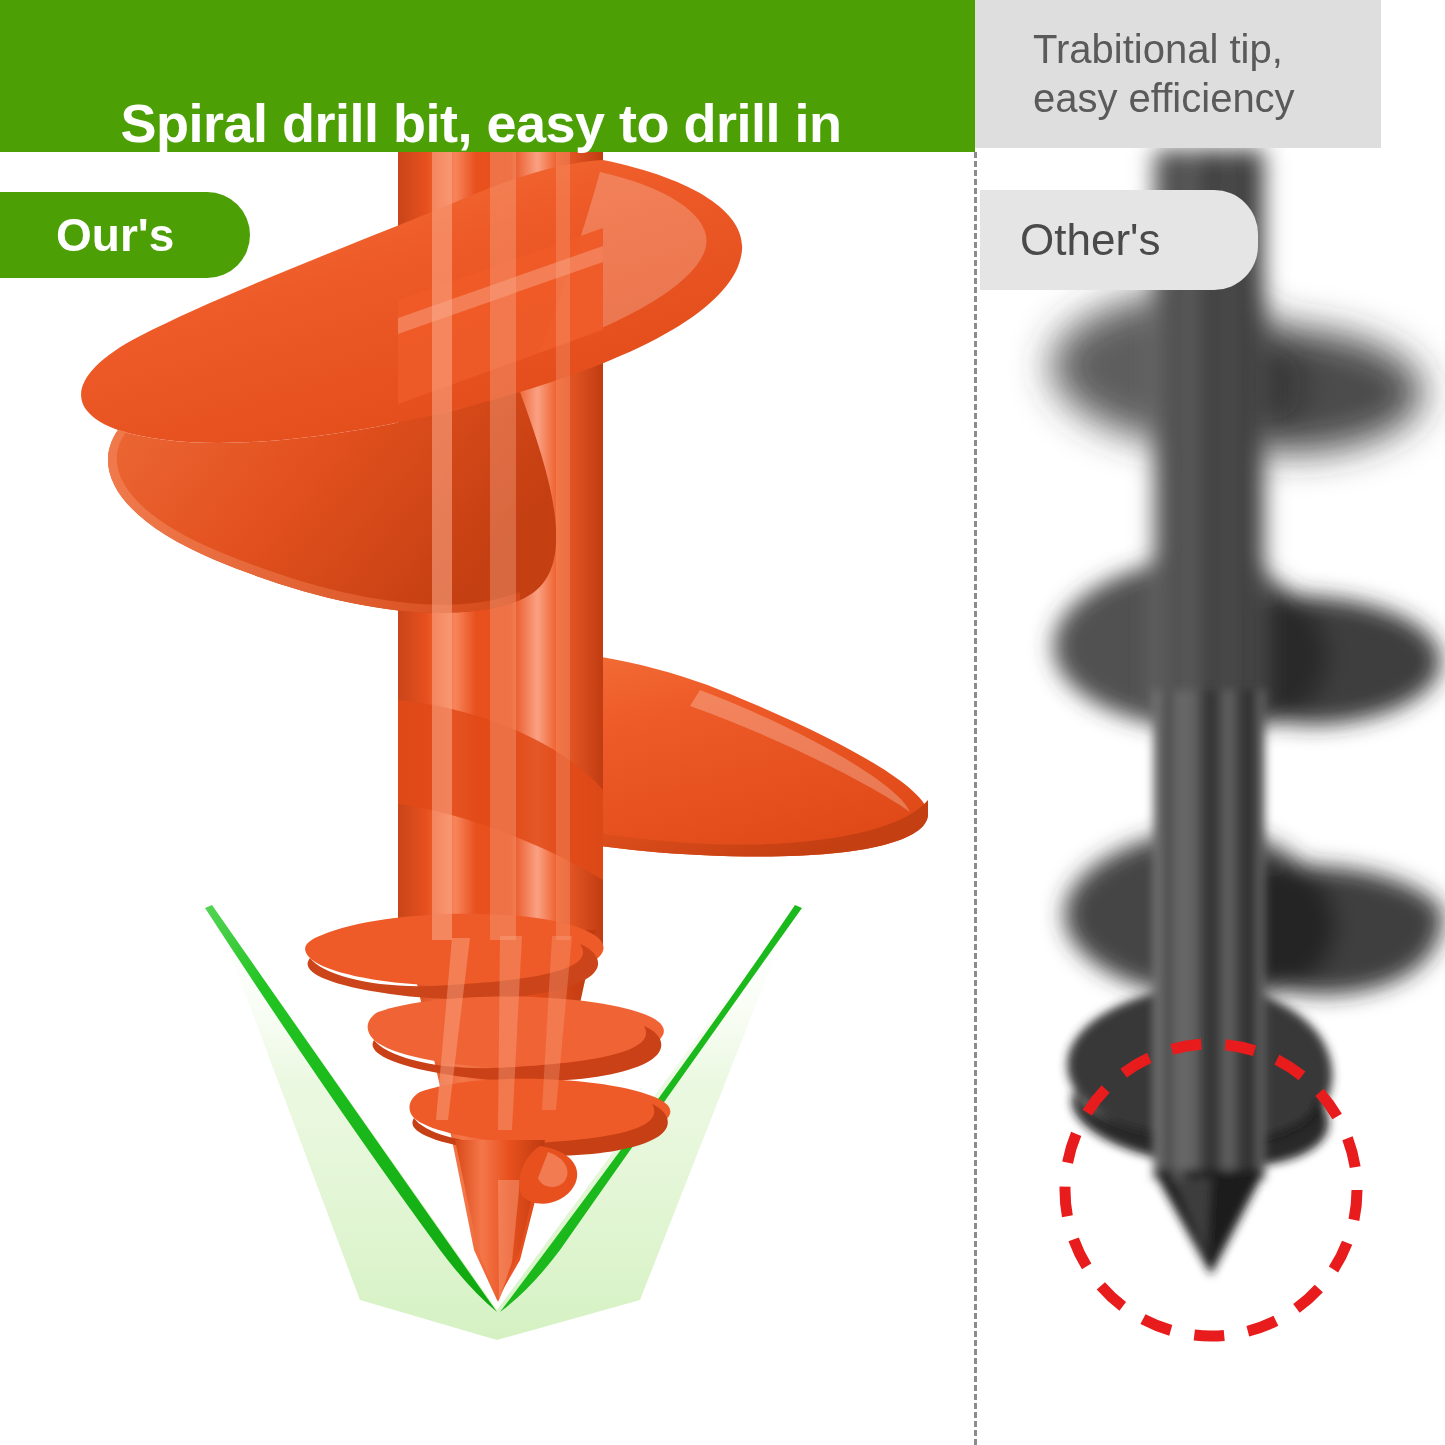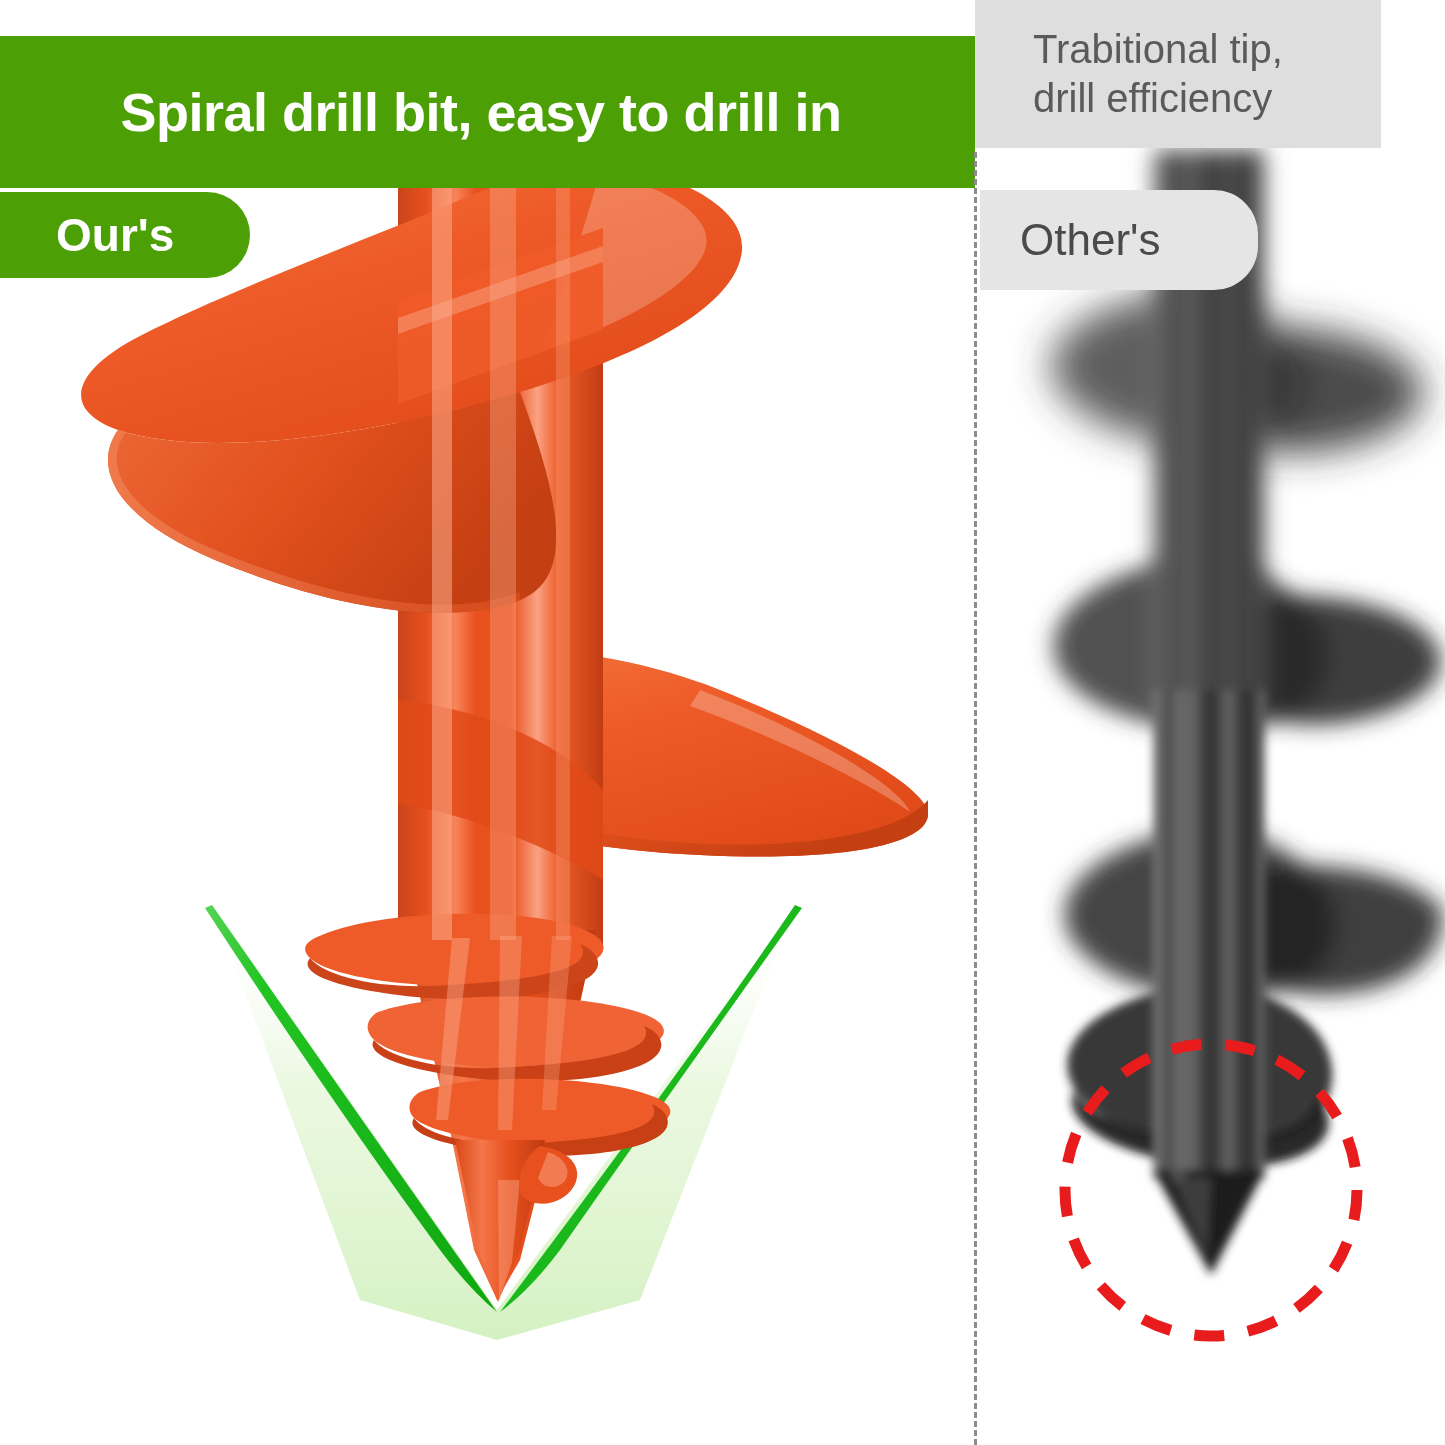--- a/index.html
+++ b/index.html
@@ -21,25 +21,24 @@
 
   
   .header-left {
     position: absolute;
     left: 0;
     top: 0;
     width: 975px;
     height: 152px;
     background: #4CA006;
     display: flex;
-    align-items: center;
+    align-items: flex-end;
     justify-content: center;
     box-sizing: border-box;
     padding-right: 13px;
-    margin-top: 36px;
   }
   .header-left-text {
     color: #ffffff;
     font-size: 54px;
     font-weight: bold;
     letter-spacing: -0.5px;
     white-space: nowrap;
     line-height: 1.05;
   }
 
@@ -337,21 +336,21 @@
     </svg>
   </div>
 
   <div class="header-left">
     <span class="header-left-text">Spiral drill bit, easy to drill in</span>
   </div>
 
   <div class="header-right">
     <span class="header-right-text">
       <span>Trabitional tip,</span><br>
-      <span>drill efficiency</span>
+      <span>easy efficiency</span>
     </span>
   </div>
 
   <div class="divider"></div>
 
   <div class="badge-ours">
     <span class="badge-ours-text">Our's</span>
   </div>
 
   <div class="badge-others">

